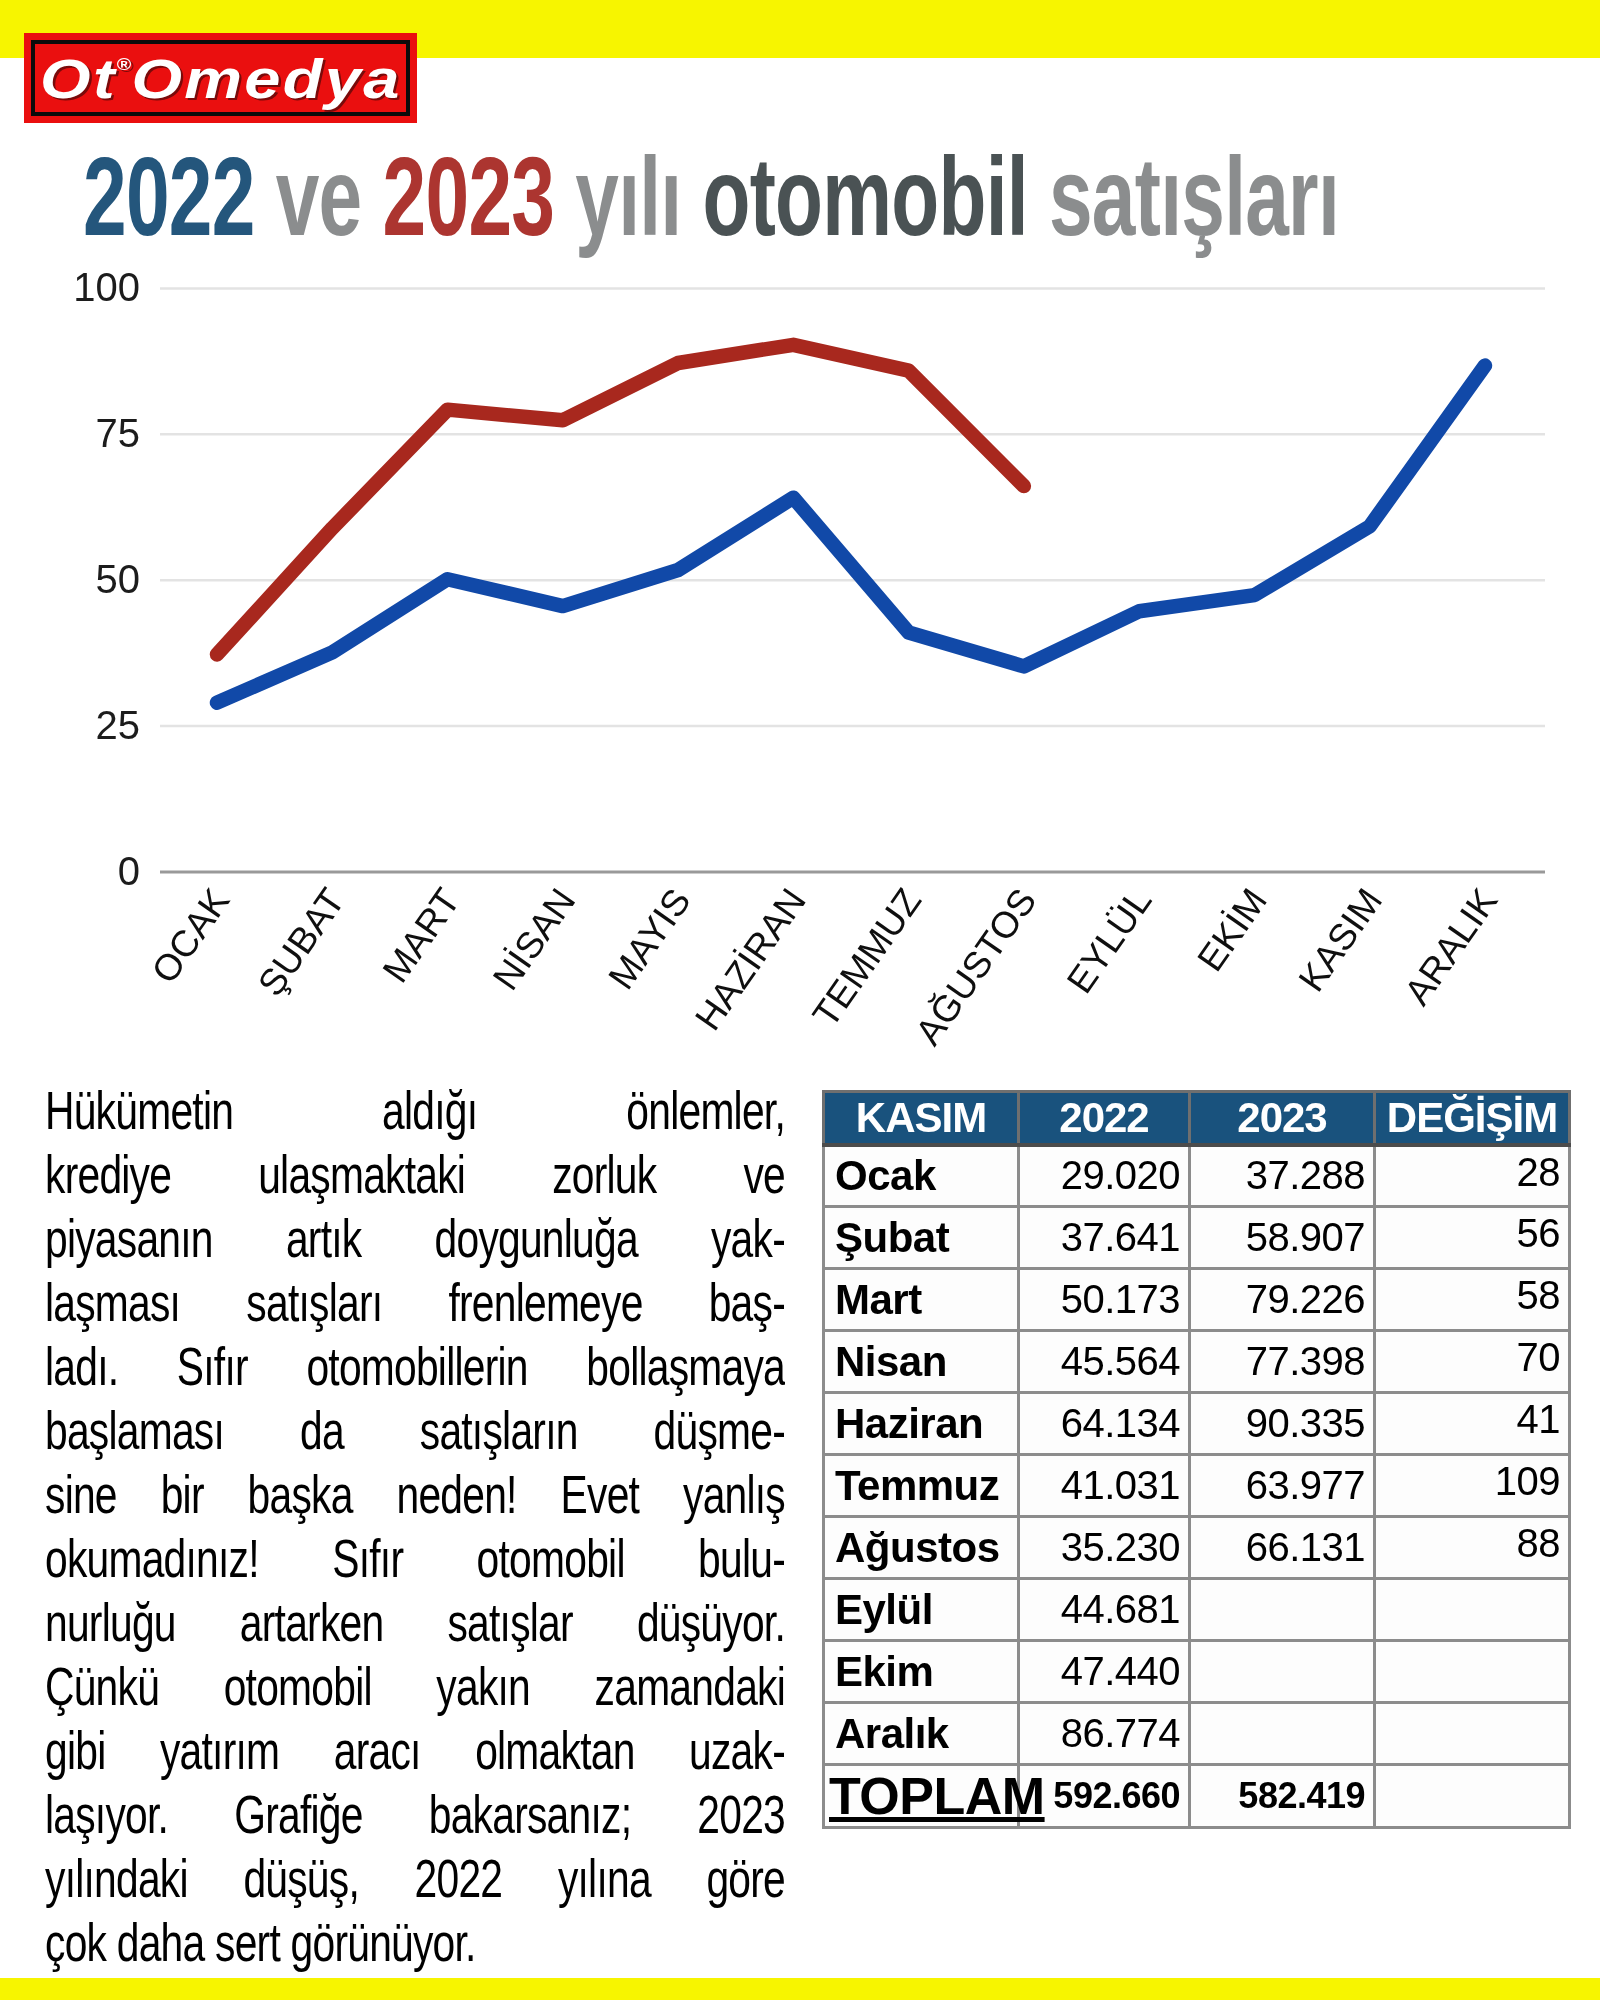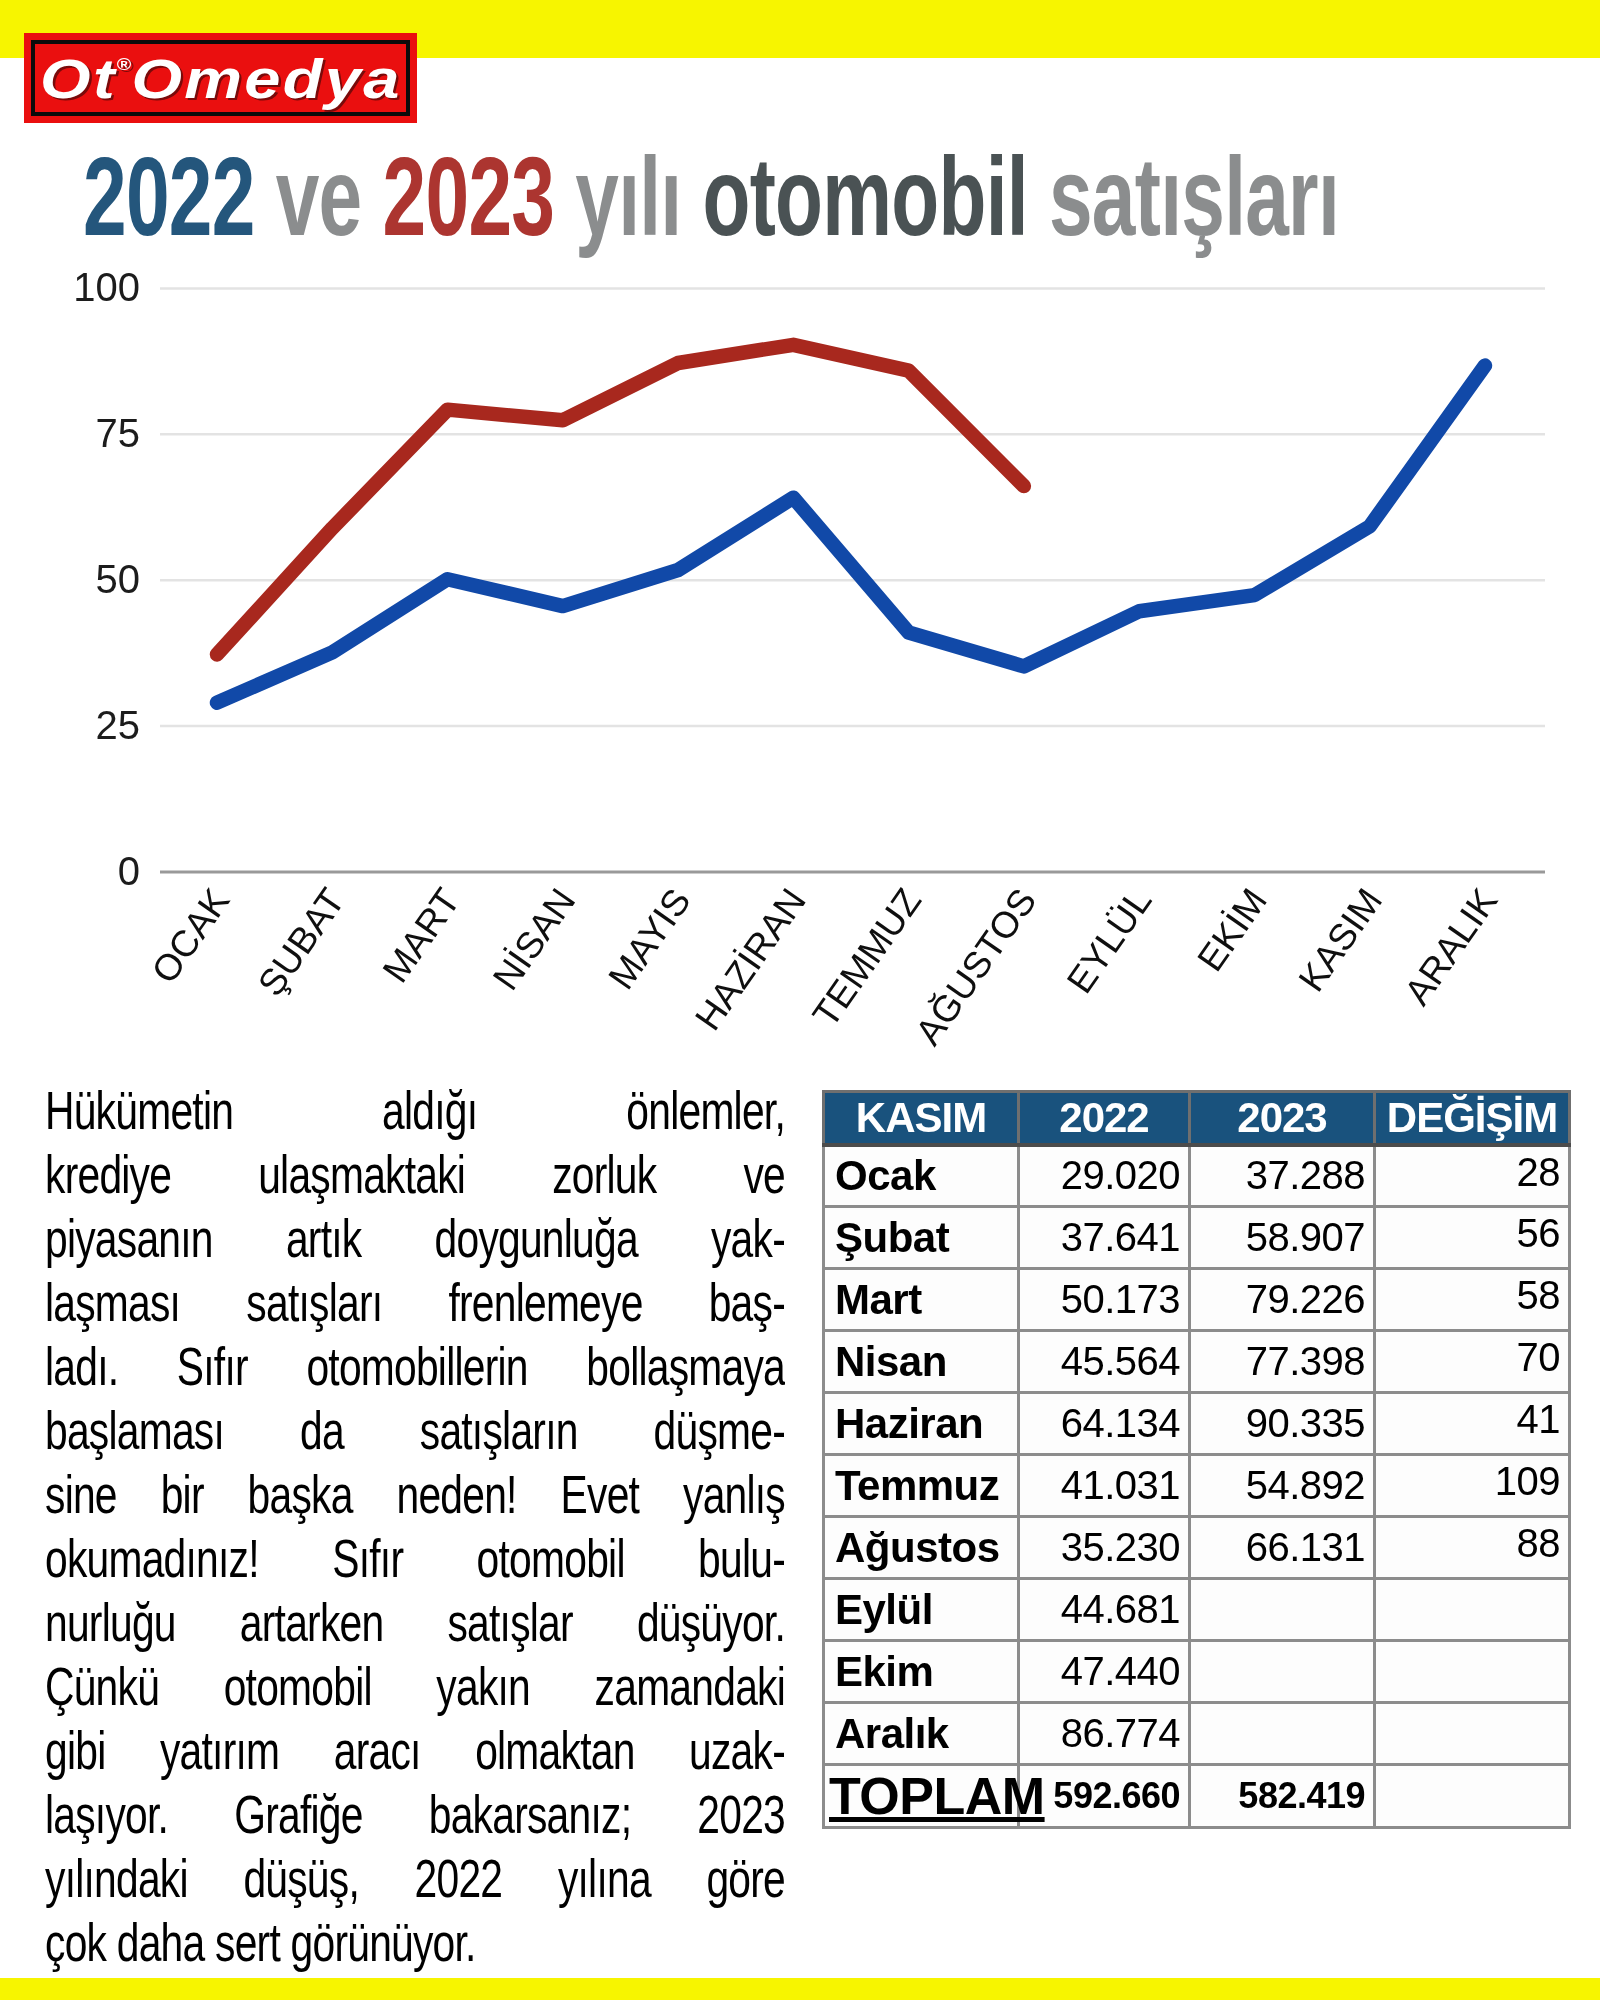--- a/index.html
+++ b/index.html
@@ -186,21 +186,21 @@
       </tr>
       <tr>
         <td class="month">Haziran</td>
         <td class="num">64.134</td>
         <td class="num">90.335</td>
         <td class="chg">41</td>
       </tr>
       <tr>
         <td class="month">Temmuz</td>
         <td class="num">41.031</td>
-        <td class="num">54.892</td>
+        <td class="num">63.977</td>
         <td class="chg">109</td>
       </tr>
       <tr>
         <td class="month">Ağustos</td>
         <td class="num">35.230</td>
         <td class="num">66.131</td>
         <td class="chg">88</td>
       </tr>
       <tr>
         <td class="month">Eylül</td>

